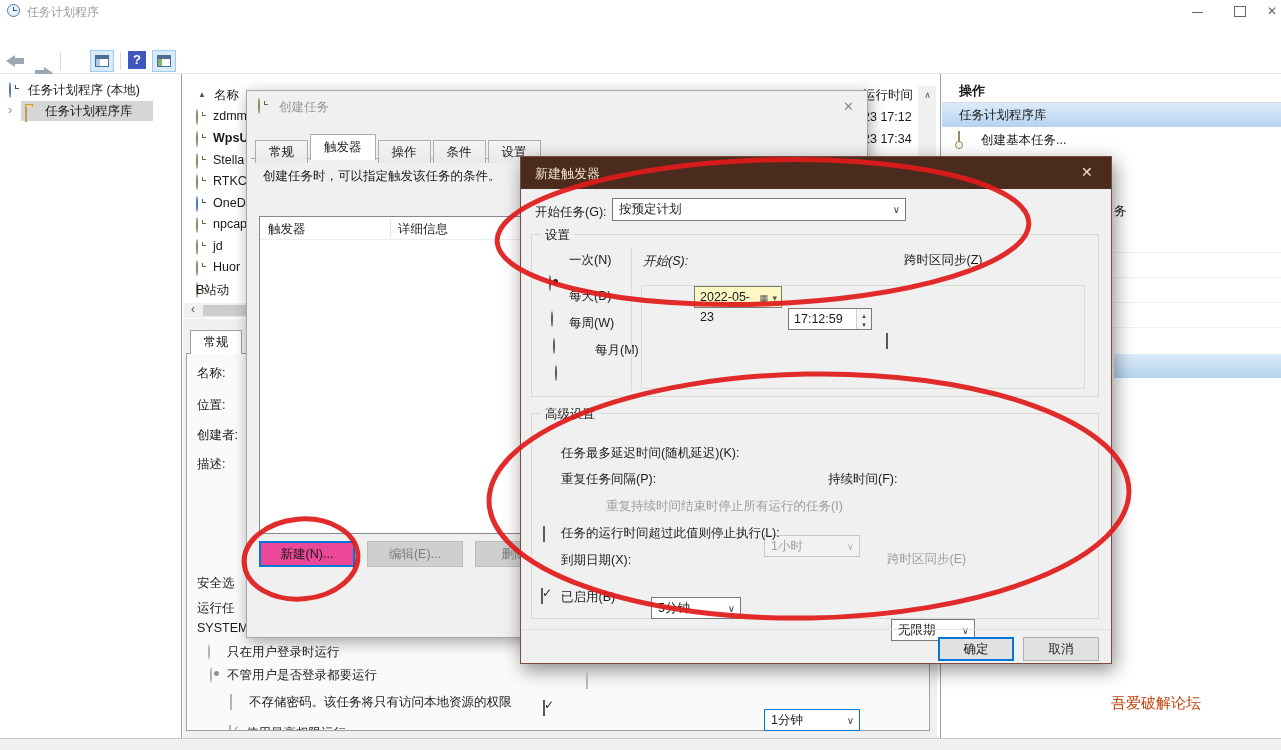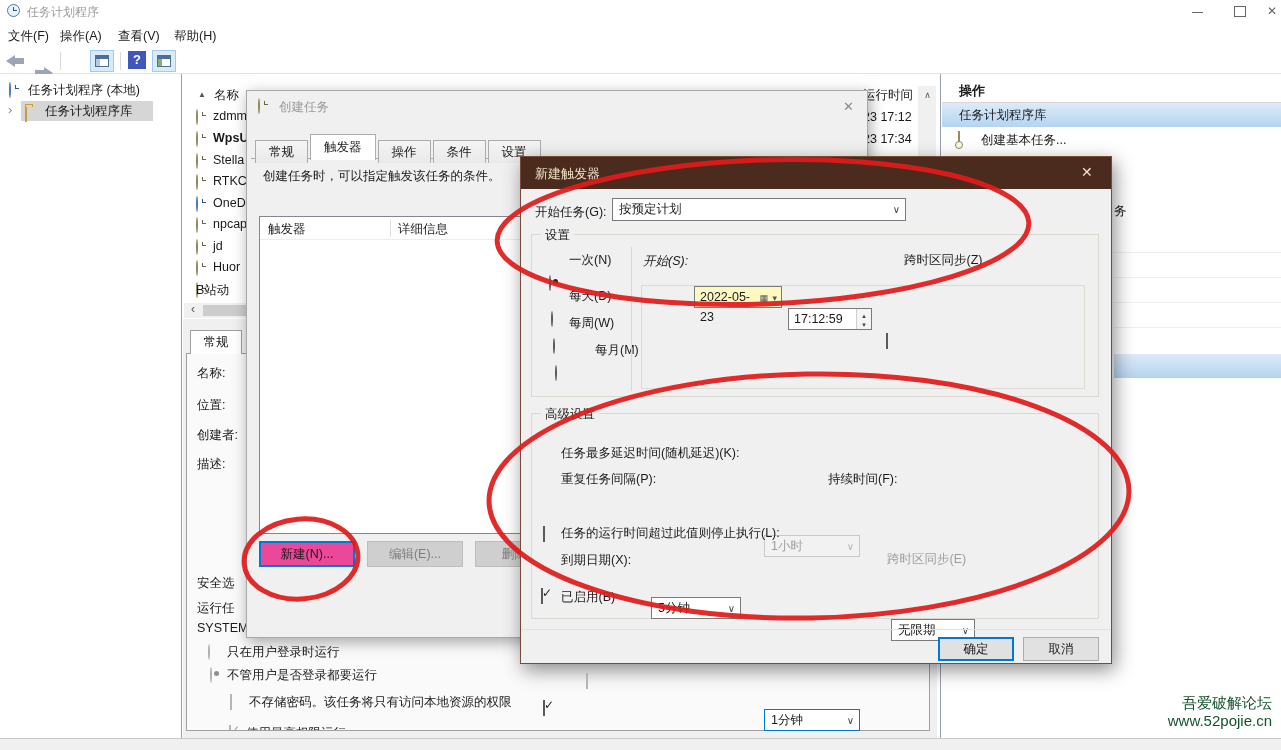--- a/index.html
+++ b/index.html
@@ -74,26 +74,20 @@
       <span class="abs" style="left:14px;top:12px;width:11px;height:1px;background:#666;"></span>
     </div>
     <div class="abs" style="left:1220px;top:0;width:38px;height:22px;">
       <span class="abs" style="left:14px;top:6px;width:10px;height:9px;border:1px solid #666;"></span>
     </div>
     <div class="abs" style="left:1262px;top:0;width:19px;height:22px;color:#666;font-size:12px;">
       <span class="abs" style="left:5px;top:4px;">✕</span>
     </div>
   </div>
 
-  <div class="abs" style="left:0;top:22px;width:1281px;height:26px;background:#fff;">
-    <span class="abs nowrap" style="left:8px;top:6px;">文件(F)</span>
-    <span class="abs nowrap" style="left:60px;top:6px;">操作(A)</span>
-    <span class="abs nowrap" style="left:118px;top:6px;">查看(V)</span>
-    <span class="abs nowrap" style="left:174px;top:6px;">帮助(H)</span>
-  </div>
 
   <div class="abs" style="left:0;top:48px;width:1281px;height:26px;background:#fff;border-bottom:1px solid #e3e3e3;box-sizing:border-box;">
     <div class="abs nav-arrow nav-back" style="left:6px;top:7px;"></div>
     <div class="abs nav-arrow nav-fwd" style="left:33px;top:7px;"></div>
     <div class="abs tool-sep" style="left:60px;top:4px;height:18px;"></div>
     <div class="abs export-icon" style="left:68px;top:5px;"></div>
     <div class="abs panel-frame" style="left:90px;top:2px;">
         <span class="panel-icon"></span>
       </div>
     <div class="abs tool-sep" style="left:120px;top:4px;height:18px;"></div>
@@ -180,23 +174,22 @@
     <span class="abs nowrap" style="left:173px;top:129px;">务</span>
     <div class="abs sep-line" style="left:173px;top:178px;width:167px;"></div>
     <div class="abs sep-line" style="left:173px;top:203px;width:167px;"></div>
     <div class="abs sep-line" style="left:173px;top:228px;width:167px;"></div>
     <div class="abs sep-line" style="left:173px;top:253px;width:167px;"></div>
     <div class="abs hl-blue" style="left:173px;top:280px;width:167px;height:24px;"></div>
   </div>
 
   <div class="abs" style="left:0;top:738px;width:1281px;height:12px;background:#f0f0f0;border-top:1px solid #c8c8c8;box-sizing:border-box;"></div>
 
-  <div class="abs" style="left:1040px;top:694px;width:232px;text-align:right;color:#14532d;font-size:15px;line-height:18px;z-index:40;">
+  <div class="abs" style="left:1040px;top:694px;width:232px;text-align:center;color:#c2410c;font-size:15px;line-height:18px;z-index:40;">
     <div>吾爱破解论坛</div>
-    <div>www.52pojie.cn</div>
   </div>
 
   <div class="abs" style="left:246px;top:90px;width:622px;height:548px;background:#f0f0f0;border:1px solid #a8a8a8;box-sizing:border-box;box-shadow:2px 4px 14px rgba(0,0,0,0.35);z-index:20;">
     <div class="abs" style="left:0;top:0;width:620px;height:30px;background:#f0f0f0;">
       <span class="abs clock-icon" style="left:11px;top:8px;"></span>
       <span class="abs nowrap gray" style="left:32px;top:8px;">创建任务</span>
       <span class="abs" style="left:596px;top:8px;color:#8a8a8a;font-size:13px;">✕</span>
     </div>
     <div class="abs" style="left:8px;top:46px;display:flex;align-items:flex-end;z-index:2;">
       <div class="tab">常规</div>
@@ -257,20 +250,21 @@
     <span class="abs nowrap" style="left:40px;top:288px;">任务最多延迟时间(随机延迟)(K):</span>
     <div class="abs combo dis" style="left:243px;top:283px;width:96px;height:22px;">1小时</div>
 
     <span class="abs cb checked" style="left:20px;top:315px;"></span>
     <span class="abs nowrap" style="left:40px;top:314px;">重复任务间隔(P):</span>
     <div class="abs combo" style="left:130px;top:309px;width:90px;height:22px;">5分钟</div>
     <span class="abs nowrap" style="left:307px;top:314px;">持续时间(F):</span>
     <div class="abs combo" style="left:370px;top:309px;width:84px;height:22px;">无限期</div>
 
     <span class="abs cb dis" style="left:65px;top:342px;"></span>
+    <span class="abs nowrap" style="left:85px;top:341px;color:#9d9d9d;">重复持续时间结束时停止所有运行的任务(I)</span>
 
     <span class="abs cb checked" style="left:20px;top:369px;"></span>
     <span class="abs nowrap" style="left:40px;top:368px;">任务的运行时间超过此值则停止执行(L):</span>
     <div class="abs combo focus" style="left:243px;top:363px;width:96px;height:22px;">1分钟</div>
 
     
     <span class="abs nowrap" style="left:40px;top:395px;">到期日期(X):</span>
     
     
     

